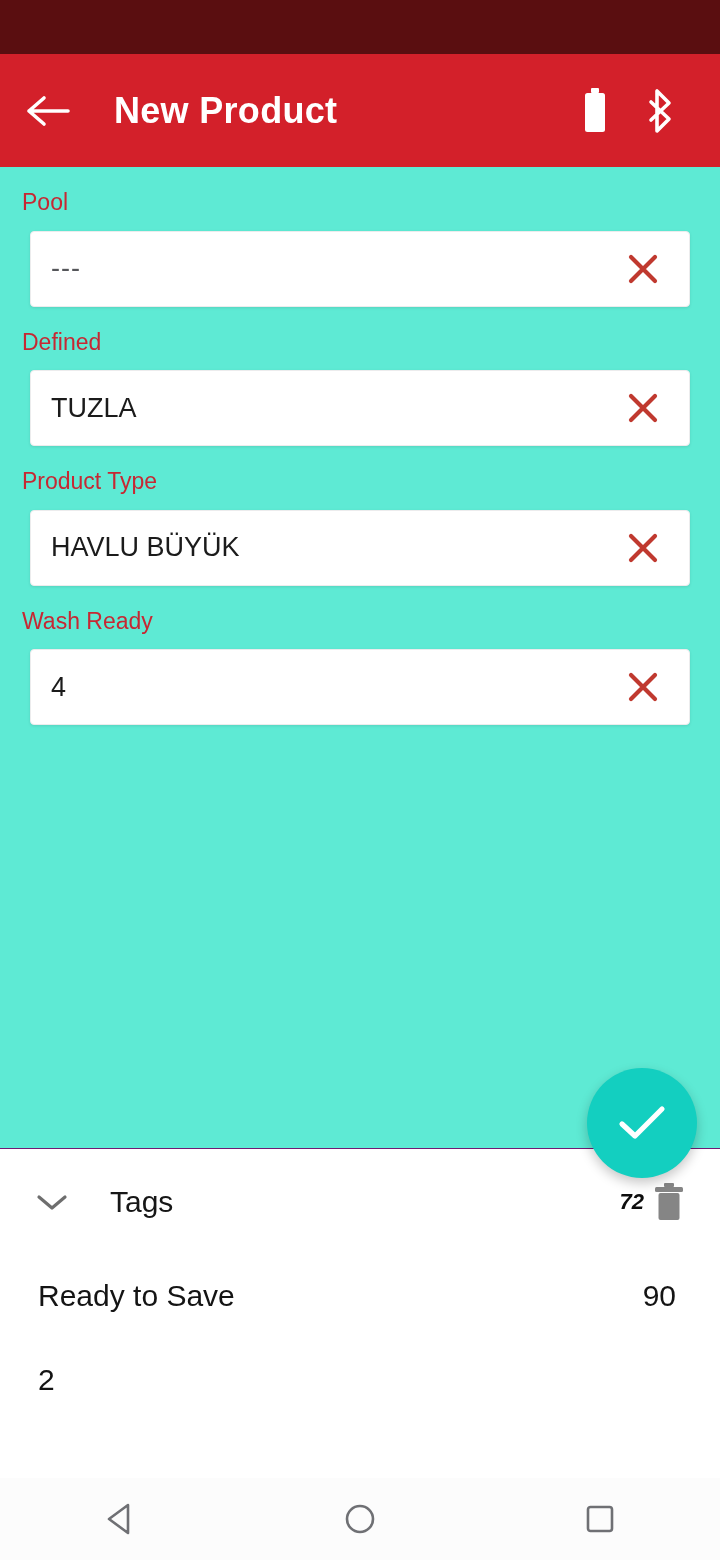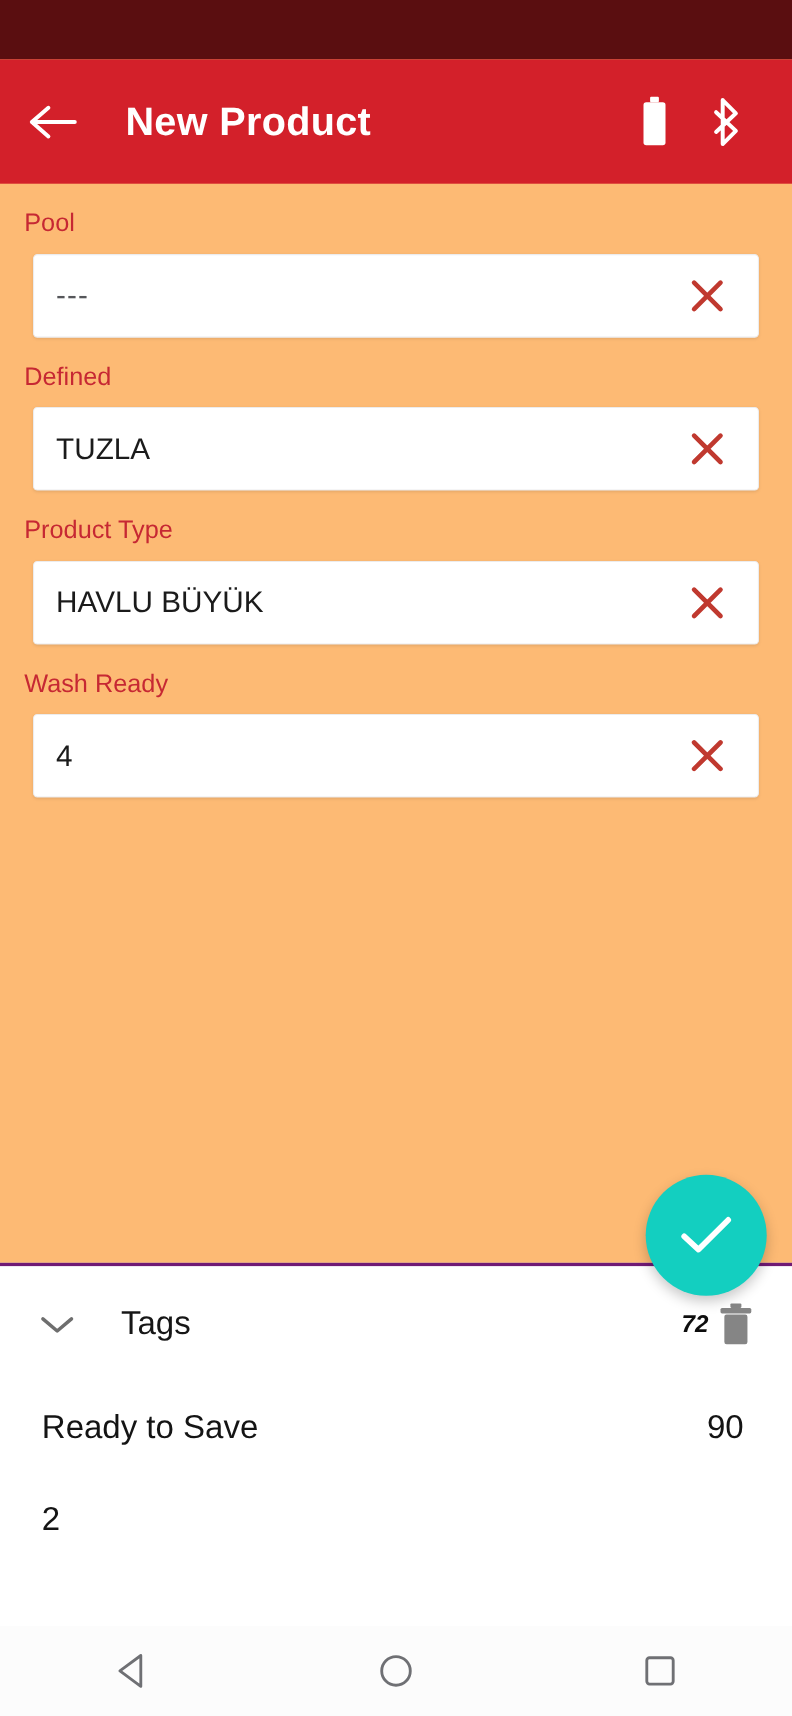--- a/index.html
+++ b/index.html
@@ -5,21 +5,21 @@
   * { margin:0; padding:0; box-sizing:border-box; }
   html, body {
     width:720px; height:1560px;
     background:#ffffff;
     font-family:"Liberation Sans", sans-serif;
     overflow:hidden;
   }
   #screen {
     position:relative;
     width:720px; height:1164px;
-    background:#fdba74;
+    background:#5eead4;
   }
 
   
   .status-bar {
     position:absolute; top:0; left:0;
     width:720px; height:54px;
     background:#5a0e10;
   }
 
   
@@ -101,21 +101,21 @@
     box-shadow:0 5px 12px rgba(0,0,0,.22);
     z-index:5;
   }
 
   
   .bottom-sheet {
     position:absolute;
     left:0; top:1148px;
     width:720px; height:330px;
     background:#ffffff;
-    border-top:3px solid #701a75;
+    border-top:1px solid #701a75;
   }
   .tags-row {
     height:105px;
     display:flex; align-items:center;
     padding:0 26px 0 24px;
   }
   .chevron-btn {
     width:56px; height:56px;
     display:flex; align-items:center; justify-content:center;
     flex:0 0 auto;

